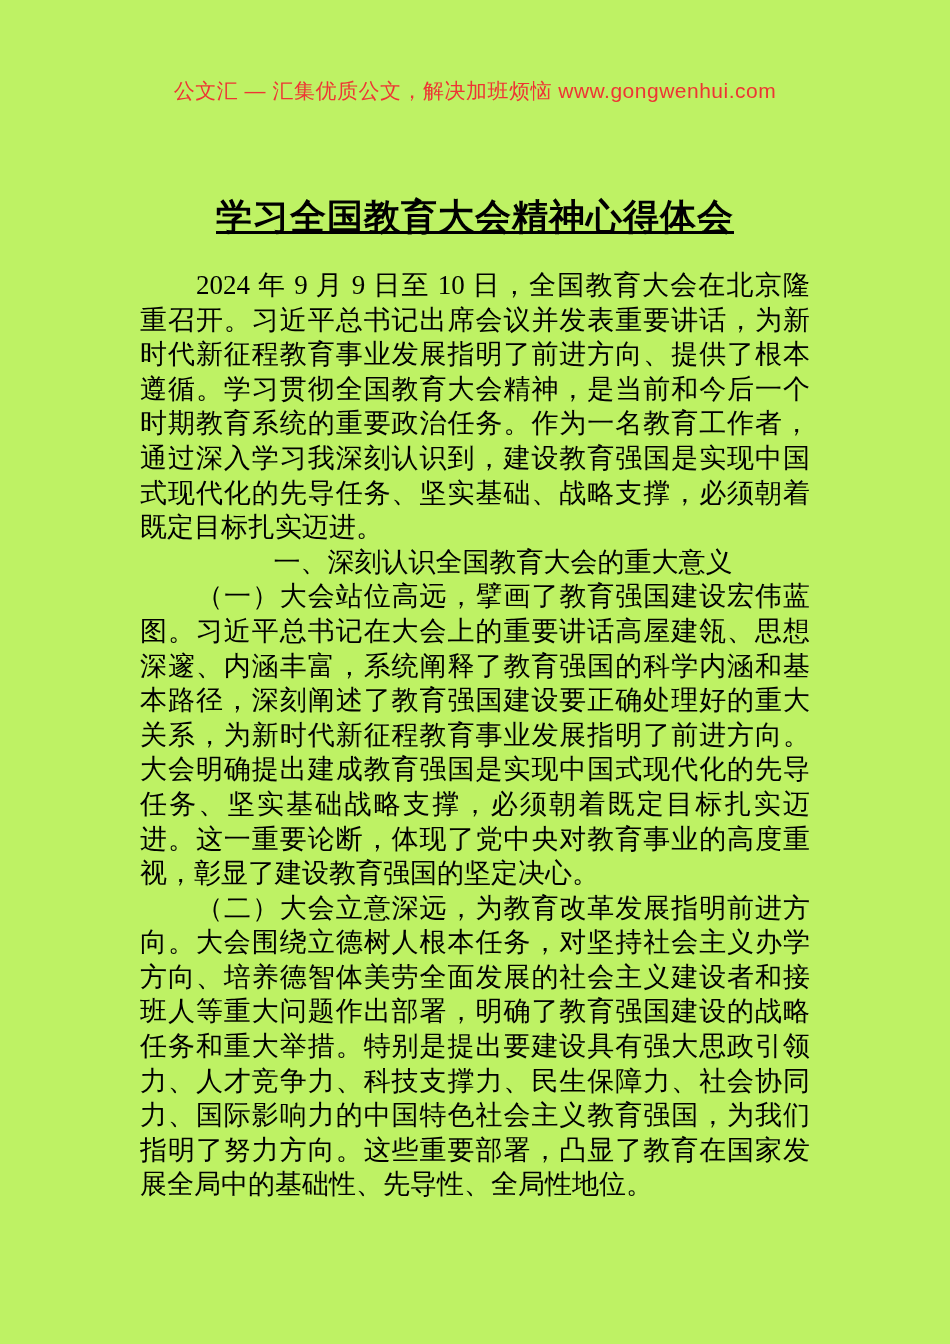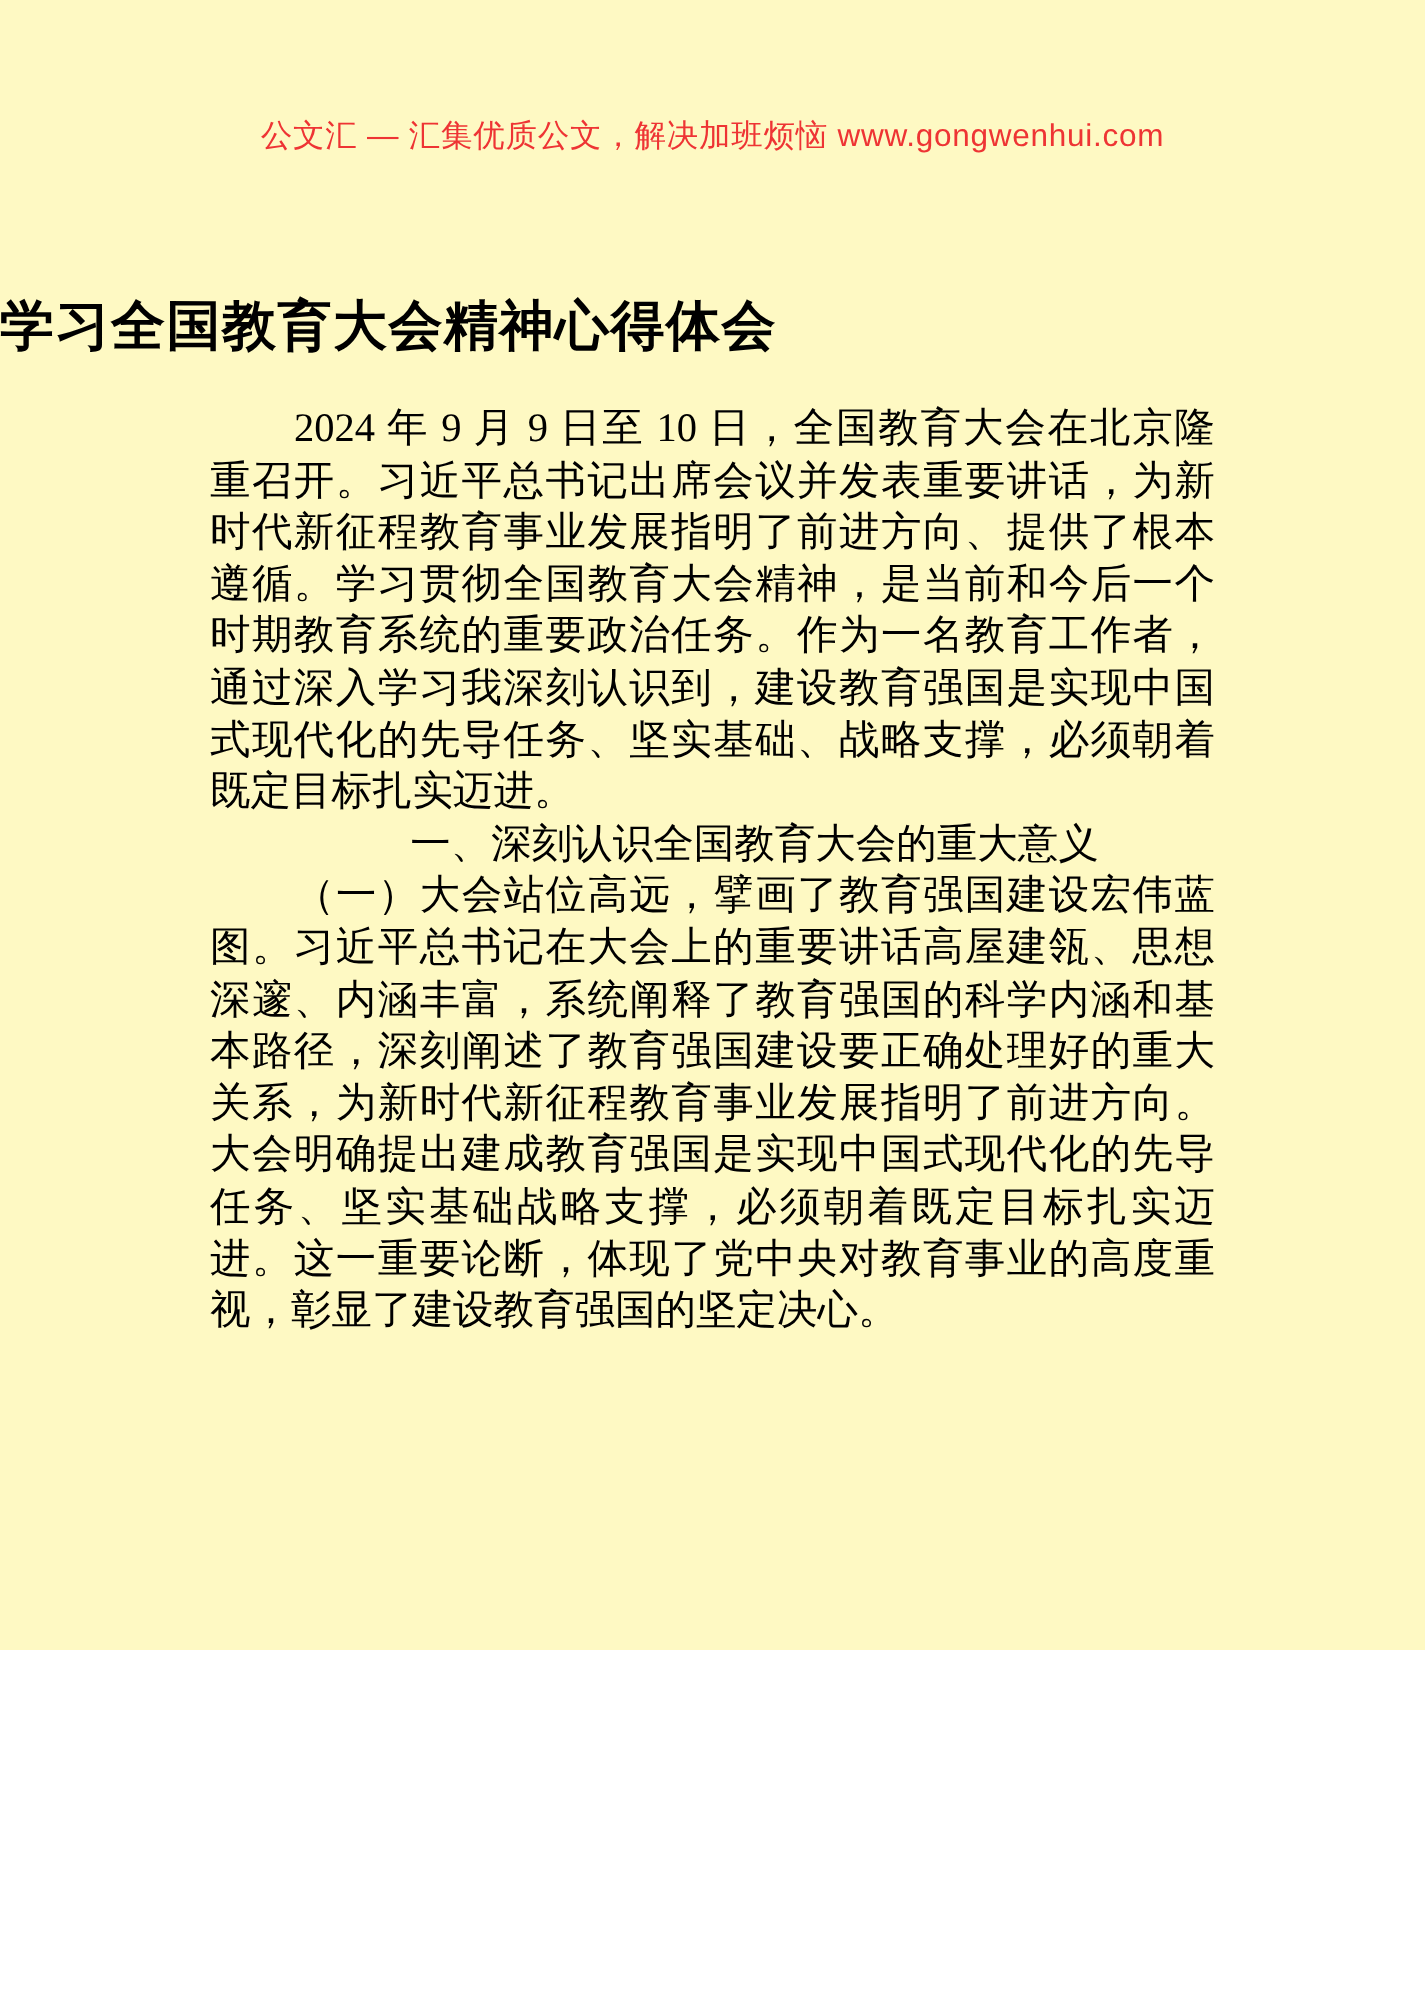--- a/index.html
+++ b/index.html
@@ -3,47 +3,49 @@
 <meta charset="utf-8">
 <style>
   html, body {
     margin: 0;
     padding: 0;
     background: #ffffff;
   }
   .page {
     position: relative;
     width: 950px;
-    height: 1100px;
-    background: #fef9c3;
+    height: 1344px;
+    background: #bef264;
     overflow: hidden;
   }
   .watermark {
     position: absolute;
     top: 78px;
     left: 0;
     width: 100%;
     text-align: center;
     font-family: "Liberation Sans", sans-serif;
     font-size: 21px;
     line-height: 26px;
     color: #ee3434;
     letter-spacing: 0.5px;
   }
   .doc-title {
     position: absolute;
     top: 168px;
     left: 0;
     width: 100%;
+    text-align: center;
     font-family: "Liberation Sans", sans-serif;
     font-weight: bold;
     font-size: 36px;
     line-height: 50px;
     color: #000000;
     letter-spacing: 1px;
+    text-decoration: underline;
   }
   .doc-content {
     position: absolute;
     top: 268px;
     left: 140px;
     width: 670px;
     font-family: Liberation Serif, serif;
     font-size: 27px;
     line-height: 34.6px;
     color: #000000;
@@ -64,15 +66,16 @@
 <div class="page">
 
   <div class="watermark">公文汇 — 汇集优质公文，解决加班烦恼 www.gongwenhui.com</div>
 
   <h1 class="doc-title">学习全国教育大会精神心得体会</h1>
 
   <div class="doc-content">
     <p>2024 年 9 月 9 日至 10 日，全国教育大会在北京隆重召开。习近平总书记出席会议并发表重要讲话，为新时代新征程教育事业发展指明了前进方向、提供了根本遵循。学习贯彻全国教育大会精神，是当前和今后一个时期教育系统的重要政治任务。作为一名教育工作者，通过深入学习我深刻认识到，建设教育强国是实现中国式现代化的先导任务、坚实基础、战略支撑，必须朝着既定目标扎实迈进。</p>
     <p class="section-heading">一、深刻认识全国教育大会的重大意义</p>
     <p>（一）大会站位高远，擘画了教育强国建设宏伟蓝图。习近平总书记在大会上的重要讲话高屋建瓴、思想深邃、内涵丰富，系统阐释了教育强国的科学内涵和基本路径，深刻阐述了教育强国建设要正确处理好的重大关系，为新时代新征程教育事业发展指明了前进方向。大会明确提出建成教育强国是实现中国式现代化的先导任务、坚实基础战略支撑，必须朝着既定目标扎实迈进。这一重要论断，体现了党中央对教育事业的高度重视，彰显了建设教育强国的坚定决心。</p>
+    <p>（二）大会立意深远，为教育改革发展指明前进方向。大会围绕立德树人根本任务，对坚持社会主义办学方向、培养德智体美劳全面发展的社会主义建设者和接班人等重大问题作出部署，明确了教育强国建设的战略任务和重大举措。特别是提出要建设具有强大思政引领力、人才竞争力、科技支撑力、民生保障力、社会协同力、国际影响力的中国特色社会主义教育强国，为我们指明了努力方向。这些重要部署，凸显了教育在国家发展全局中的基础性、先导性、全局性地位。</p>
   </div>
 
 </div>
 
 </body></html>

